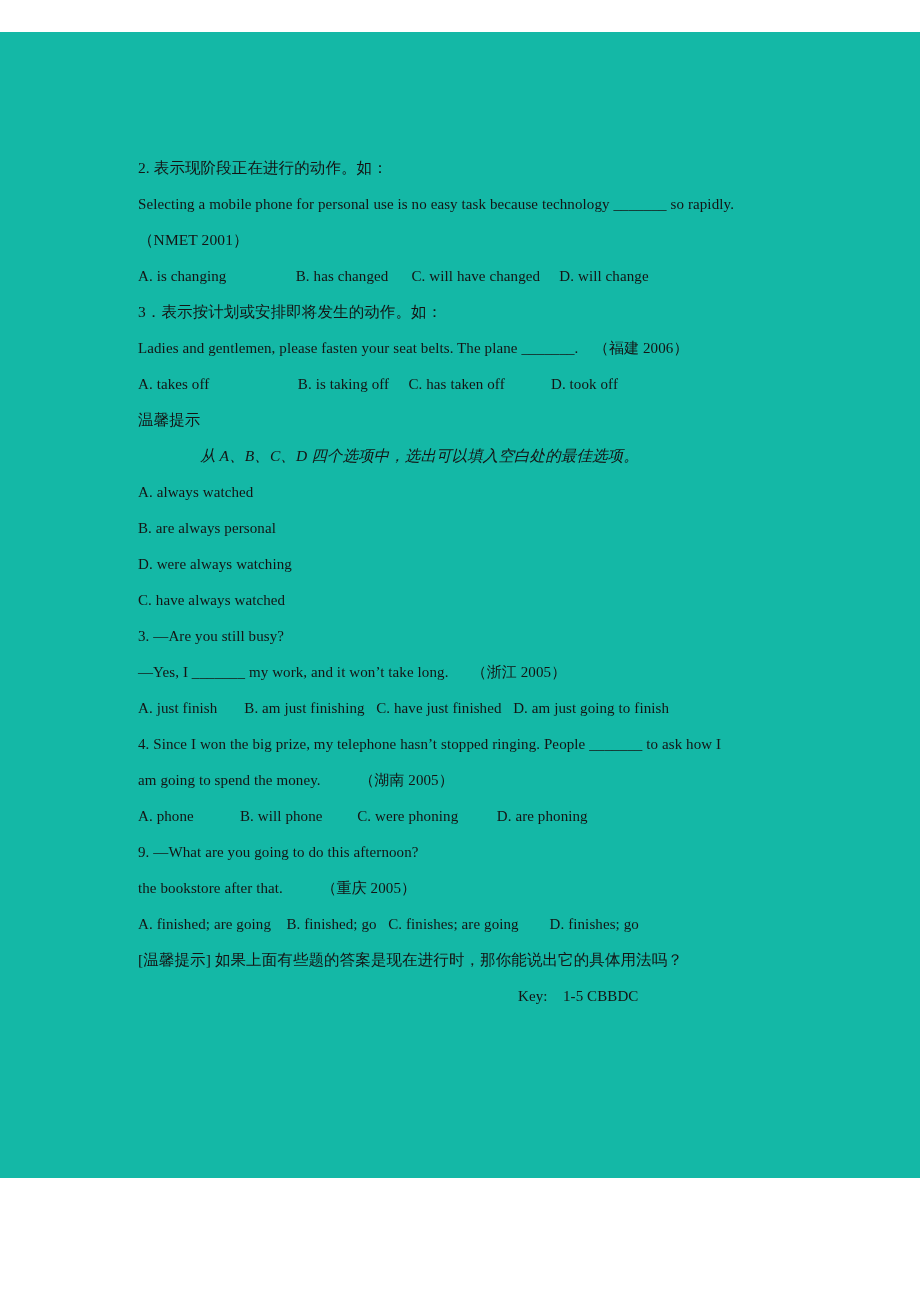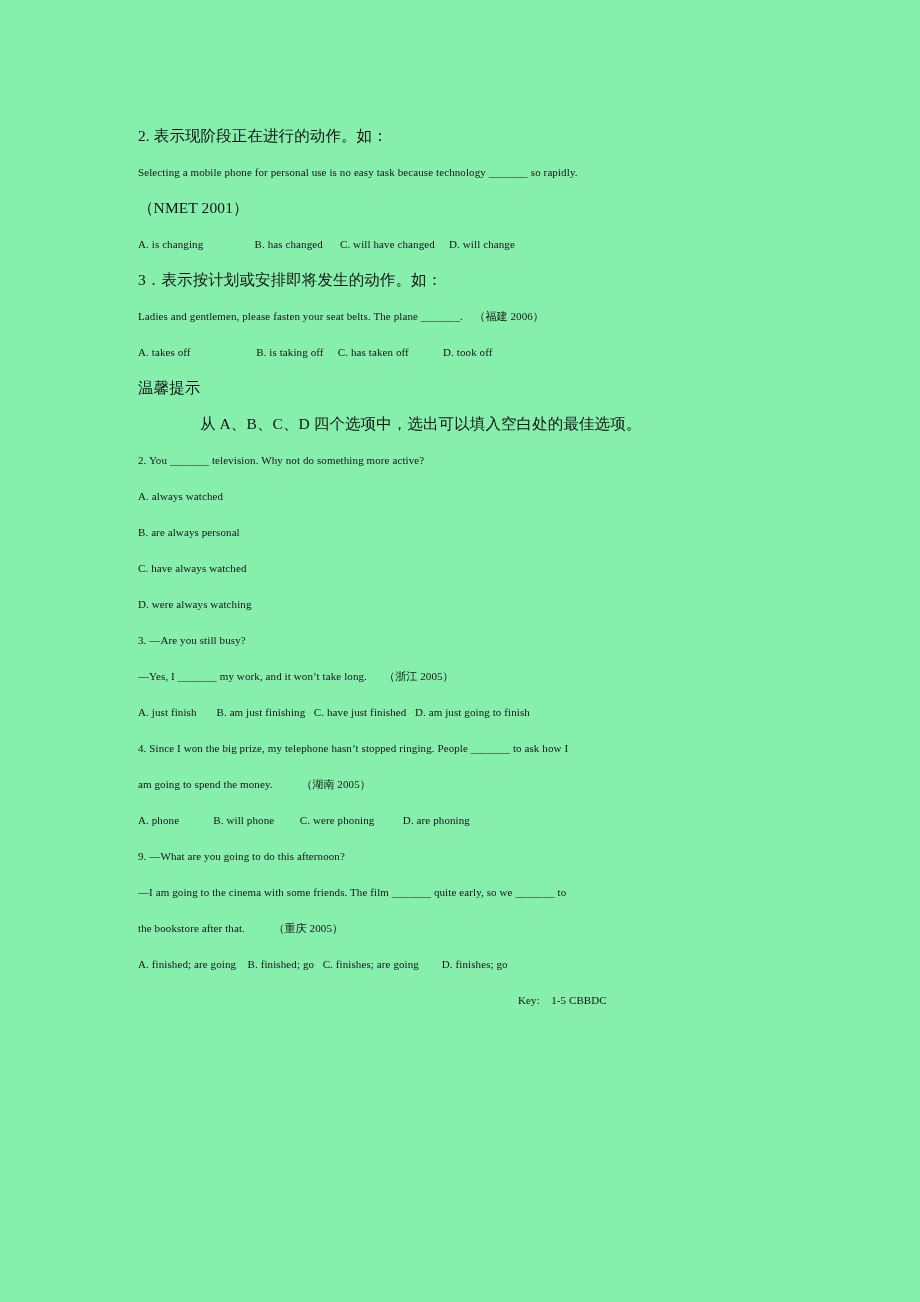--- a/index.html
+++ b/index.html
@@ -10,40 +10,42 @@
   body {
     width: 920px;
     height: 1302px;
     font-family: "Liberation Serif", "DejaVu Serif", serif;
     color: #1a1a1a;
     overflow: hidden;
   }
   #page {
     position: relative;
     width: 920px;
-    height: 1302px;
-    background: #86efac;
+    height: 1146px;
+    background: #14b8a6;
     box-sizing: border-box;
     padding: 118px 138px 0 138px;
+    margin-top: 32px;
   }
   .doc-body {
     width: 644px;
   }
   .line {
-    font-size: 11px;
+    font-size: 15px;
     line-height: 36px;
     white-space: pre-wrap;
     color: #141414;
     letter-spacing: 0.1px;
   }
   .line.cn {
     font-size: 15.5px;
   }
   .line.indent2 {
     text-indent: 62px;
+    font-style: italic;
   }
   .line.justify {
     text-align: justify;
     text-align-last: left;
     width: 646px;
   }
   .line.center-key {
     padding-left: 380px;
   }
 </style>
@@ -66,47 +68,46 @@
     <div class="line">Ladies and gentlemen, please fasten your seat belts. The plane _______.    （福建 2006）</div>
 
     <div class="line">A. takes off                       B. is taking off     C. has taken off            D. took off</div>
 
     <div class="line cn">温馨提示</div>
 
     <div class="line cn indent2">从 A、B、C、D 四个选项中，选出可以填入空白处的最佳选项。</div>
 
 
 
-    <div class="line">2. You _______ television. Why not do something more active?</div>
 
     <div class="line">A. always watched</div>
 
     <div class="line">B. are always personal</div>
 
+    <div class="line">D. were always watching</div>
+
     <div class="line">C. have always watched</div>
-
-    <div class="line">D. were always watching</div>
 
     <div class="line">3. —Are you still busy?</div>
 
     <div class="line">—Yes, I _______ my work, and it won’t take long.      （浙江 2005）</div>
 
     <div class="line">A. just finish       B. am just finishing   C. have just finished   D. am just going to finish</div>
 
     <div class="line justify">4. Since I won the big prize, my telephone hasn’t stopped ringing. People _______ to ask how I</div>
 
     <div class="line">am going to spend the money.          （湖南 2005）</div>
 
     <div class="line">A. phone            B. will phone         C. were phoning          D. are phoning</div>
 
     <div class="line">9. —What are you going to do this afternoon?</div>
 
-    <div class="line justify">—I am going to the cinema with some friends. The film _______ quite early, so we _______ to</div>
 
     <div class="line">the bookstore after that.          （重庆 2005）</div>
 
     <div class="line">A. finished; are going    B. finished; go   C. finishes; are going        D. finishes; go</div>
 
+    <div class="line cn">[温馨提示] 如果上面有些题的答案是现在进行时，那你能说出它的具体用法吗？</div>
 
     <div class="line center-key">Key:    1-5 CBBDC</div>
 
   </div>
 </div>
 
 </body></html>

